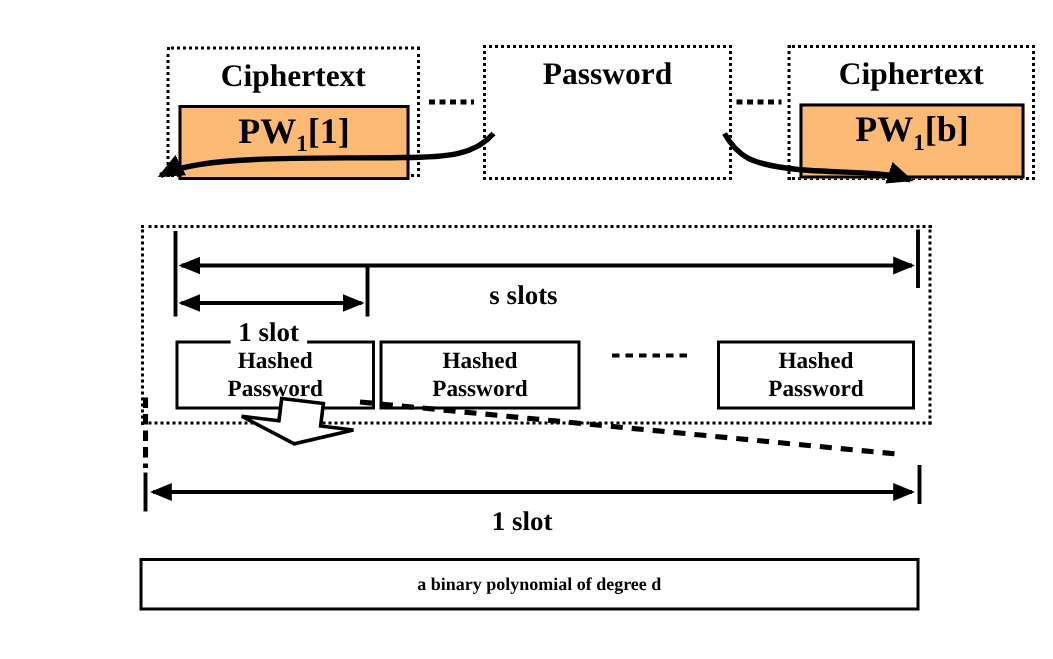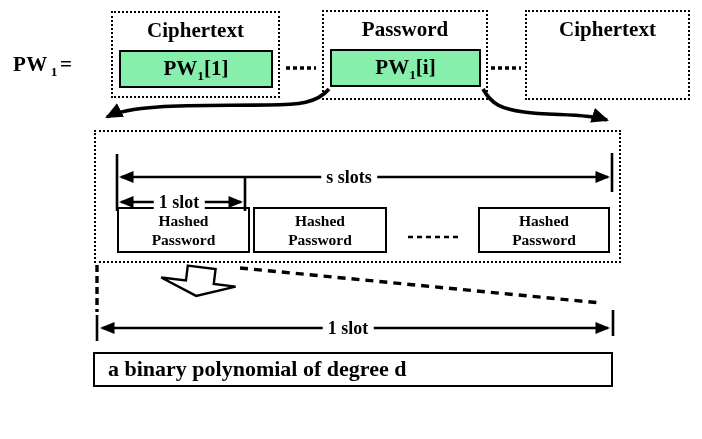--- a/index.html
+++ b/index.html
@@ -5,86 +5,85 @@
   * { margin:0; padding:0; box-sizing:border-box; }
   html,body { background:#ffffff; }
   body {
     font-family:"Liberation Serif","DejaVu Serif",serif;
     color:#000;
   }
   .stage {
     position:relative; width:702px; height:439px;
     background:#fff; overflow:hidden; font-weight:bold;
   }
-  .abs { position:absolute; }
+  .abs { position:absolute;margin-top:20px; }
   sub { font-size:64%; line-height:0; }
   sup { font-size:62%; line-height:0; }
 
   
   .lhs-top { left:13px; top:52px; font-size:21px; white-space:nowrap; letter-spacing:0.5px; }
   .lhs-top sub { margin:0 2px 0 3px; }
   .cblock { border:2.6px dotted #000; }
   .cb1 { left:111px; top:11px; width:169px; height:87px; }
   .cb2 { left:322px; top:10px; width:166px; height:90px; }
   .cb3 { left:525px; top:10px; width:165px; height:90px; }
   .ctitle { position:absolute; top:5px; left:0; right:0; text-align:center; font-size:21px; }
   .cval {
-    position:absolute; left:6px; right:5px; top:37px; height:38px;
-    border:2.6px solid #000; background:#86efac; text-align:center;
-    font-size:21px; line-height:32px;
+    position:absolute; left:6px; right:5px; top:37px; height:50px;
+    border:2.6px solid #000; background:#fdba74; text-align:center;
+    font-size:24px; line-height:32px;
   }
 
   
   .detailbox { left:94px; top:130px; width:527px; height:133px; border:2.6px dotted #000; }
   .lhs-detail { left:4px; top:211px; font-size:18px; line-height:22px; white-space:nowrap; }
 
   .hashedbox {
     top:207px; height:46px; border:2.6px solid #000; background:#fff;
     text-align:center; font-size:15.5px; line-height:18.5px; padding-top:3px;
   }
   .hb1 { left:117px; width:133px; }
   .hb2 { left:253px; width:134px; }
   .hb3 { left:478px; width:132px; }
 
   .arrlabel {
     transform:translate(-50%,-50%); background:#fff; padding:0 5px;
     font-size:18px; white-space:nowrap; z-index:3;
   }
   .poly {
     left:93px; top:352px; width:520px; height:35px;
-    border:2.6px solid #000; font-size:22px; line-height:30px;padding-left:13px;
+    border:2.6px solid #000; text-align:center; font-size:12px; line-height:30px;padding-left:13px;
   }
   .caption { left:15px; top:403px; font-size:17px; white-space:nowrap; }
 
   .svg-overlay { position:absolute; left:0; top:0; z-index:2; pointer-events:none; }
   .boxlayer { position:absolute; inset:0; z-index:1; }
   .labellayer { position:absolute; inset:0; z-index:3; pointer-events:none; }
   .labellayer .abs { pointer-events:auto; }
 </style>
 </head>
 <body>
 
 <div class="stage">
 
   <div class="boxlayer">
 
-    <div class="abs lhs-top"><span>PW</span><sub>1</sub><span>=</span></div>
 
     <div class="abs cblock cb1">
       <div class="ctitle">Ciphertext</div>
       <div class="cval"><span>PW</span><sub>1</sub><span>[1]</span></div>
     </div>
 
     <div class="abs cblock cb2">
       <div class="ctitle">Password</div>
-      <div class="cval"><span>PW</span><sub>1</sub><span>[i]</span></div>
     </div>
 
     <div class="abs cblock cb3">
       <div class="ctitle">Ciphertext</div>
+      <div class="cval"><span>PW</span><sub>1</sub><span>[b]</span></div>
     </div>
 
     <div class="abs detailbox"></div>
 
     <div class="abs lhs-detail">
     </div>
 
     <div class="abs hashedbox hb1">
       <div>Hashed</div>
       <div>Password</div>

